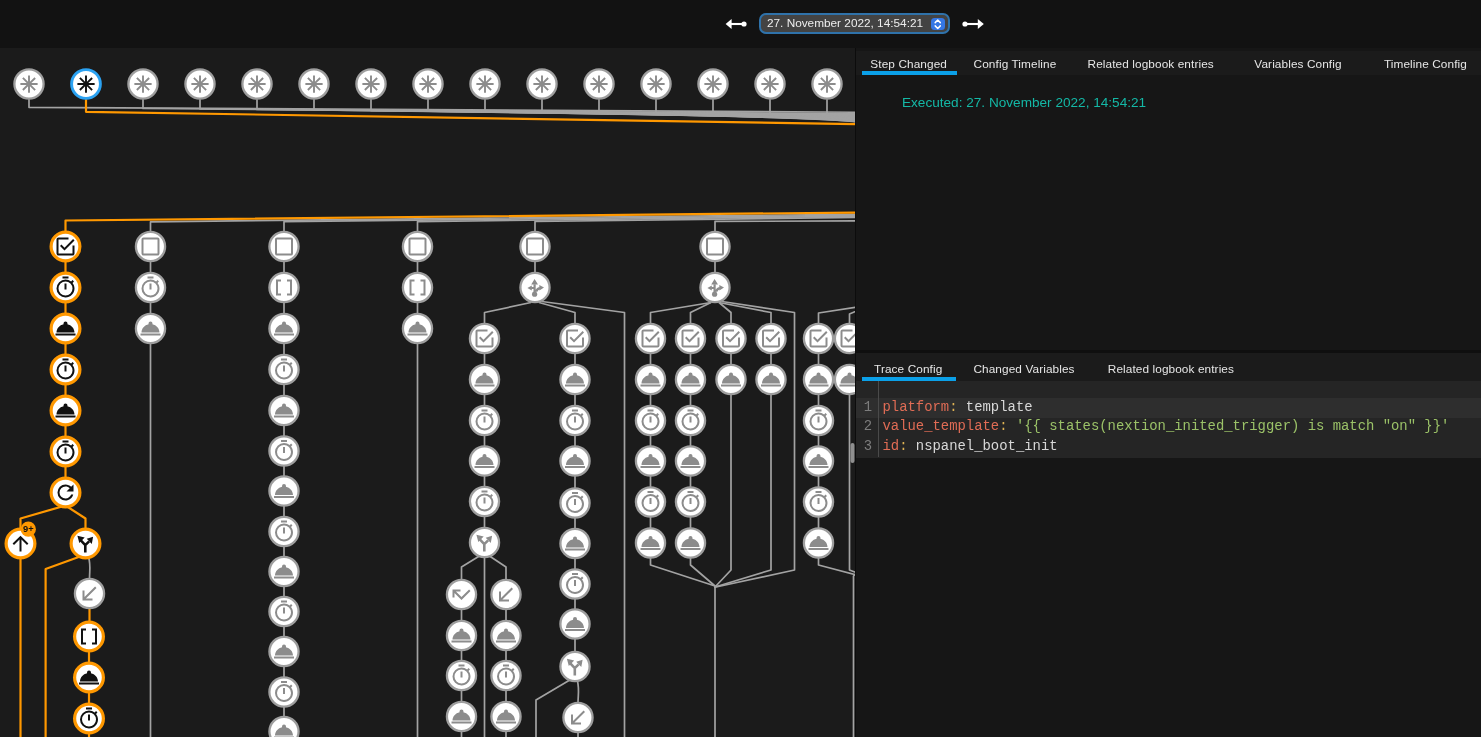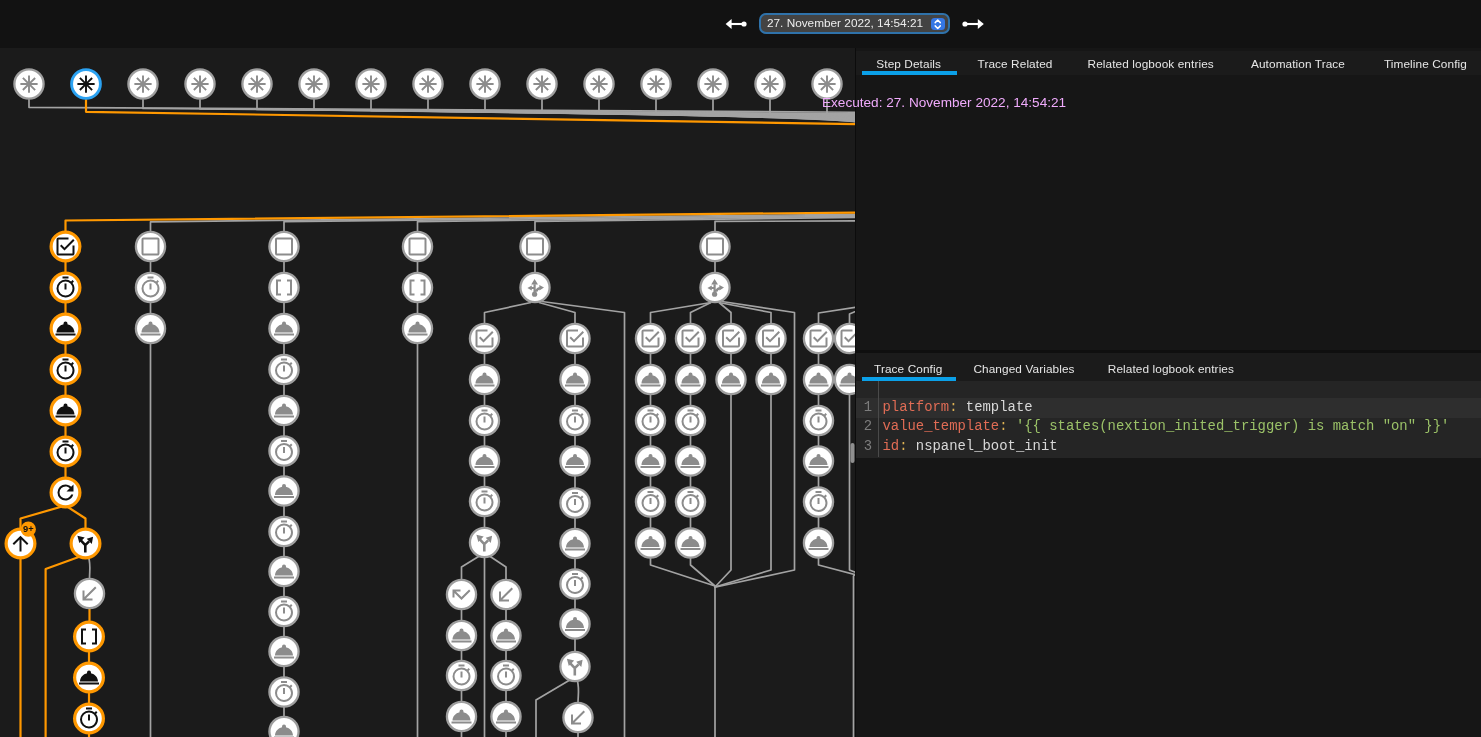--- a/index.html
+++ b/index.html
@@ -344,28 +344,28 @@
 <circle cx="849.5" cy="290.5" r="14.6" fill="#fff" stroke="#9e9e9e" stroke-width="2.3"></circle>
     <use href="#i-cbm" x="837.50" y="278.50" width="24" height="24" style="color:#8c8c8c"></use>
 <circle cx="849.5" cy="331.5" r="14.6" fill="#fff" stroke="#9e9e9e" stroke-width="2.3"></circle>
     <use href="#i-dome" x="837.50" y="319.50" width="24" height="24" style="color:#8c8c8c"></use>
 <circle cx="28.3" cy="481.20000000000005" r="7.6" fill="#ff9800"></circle>
 <text x="28.3" y="484.29999999999995" font-family="Liberation Sans, sans-serif" font-size="9.3" font-weight="bold" fill="#111" text-anchor="middle">9+</text>
 <rect x="850.5" y="395" width="4" height="20" rx="2" fill="#8f8f8f"></rect>
 </svg>
 
 <div class="abs tabbar" style="left:856px;top:51px;width:625px;height:24px;"></div>
-<div class="abs tab" style="left:908.7px;top:57px;">Step Details</div>
-<div class="abs tab" style="left:1015px;top:57px;">Trace Related</div>
+<div class="abs tab" style="left:908.7px;top:57px;">Step Changed</div>
+<div class="abs tab" style="left:1015px;top:57px;">Config Timeline</div>
 <div class="abs tab" style="left:1150.7px;top:57px;">Related logbook entries</div>
-<div class="abs tab" style="left:1298px;top:57px;">Automation Trace</div>
+<div class="abs tab" style="left:1298px;top:57px;">Variables Config</div>
 <div class="abs tab" style="left:1425.4px;top:57px;">Timeline Config</div>
 <div class="abs underline" style="left:861.5px;top:70.5px;width:95.5px;"></div>
 
-<div class="abs" style="left:822px;top:95px;font-size:13.6px;color:#f0abfc;">Executed: 27. November 2022, 14:54:21</div>
+<div class="abs" style="left:902px;top:95px;font-size:13.6px;color:#14b8a6;">Executed: 27. November 2022, 14:54:21</div>
 
 <div class="abs" style="left:856px;top:350px;width:625px;height:3px;background:#0f0f0f"></div>
 <div class="abs tabbar" style="left:856px;top:353px;width:625px;height:28px;"></div>
 <div class="abs tab" style="left:908.2px;top:362px;">Trace Config</div>
 <div class="abs tab" style="left:1024px;top:362px;">Changed Variables</div>
 <div class="abs tab" style="left:1170.9px;top:362px;">Related logbook entries</div>
 <div class="abs underline" style="left:862px;top:376.5px;width:93.5px;"></div>
 
 <div class="abs" style="left:856px;top:381px;width:625px;height:77px;background:#252525"></div>
 <div class="abs" style="left:856px;top:398.4px;width:625px;height:19.3px;background:#2e2e2e"></div>

